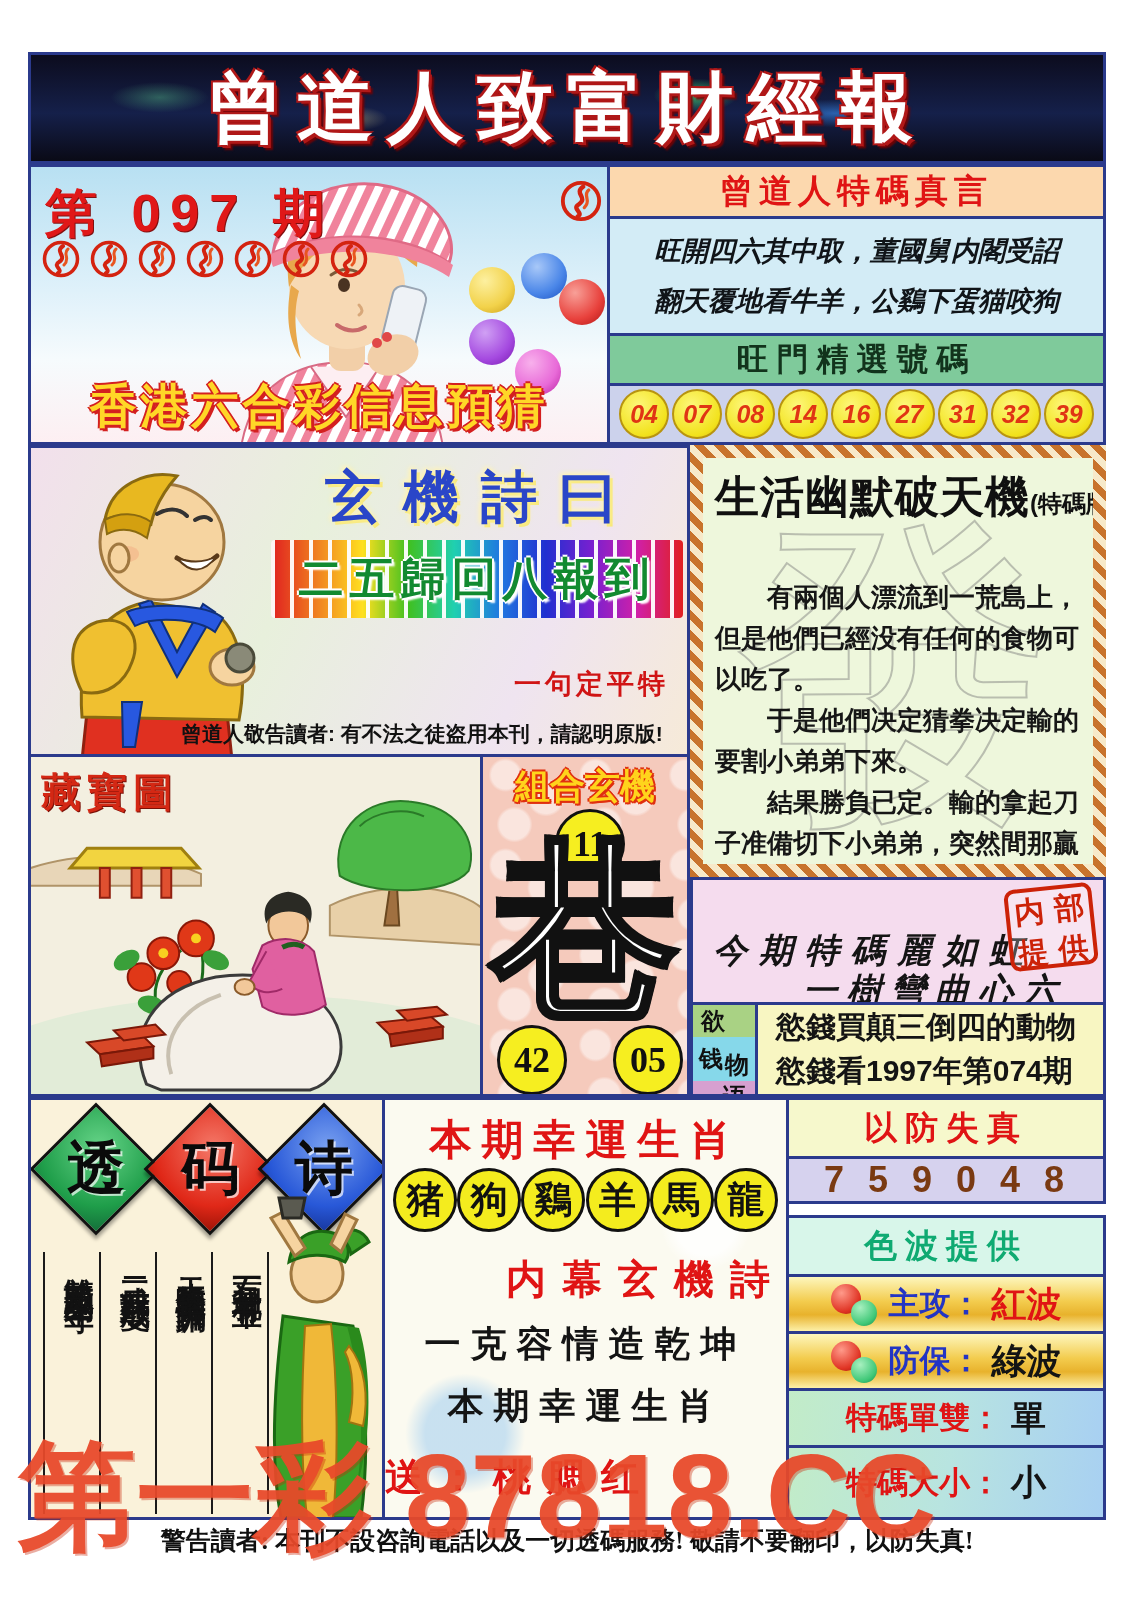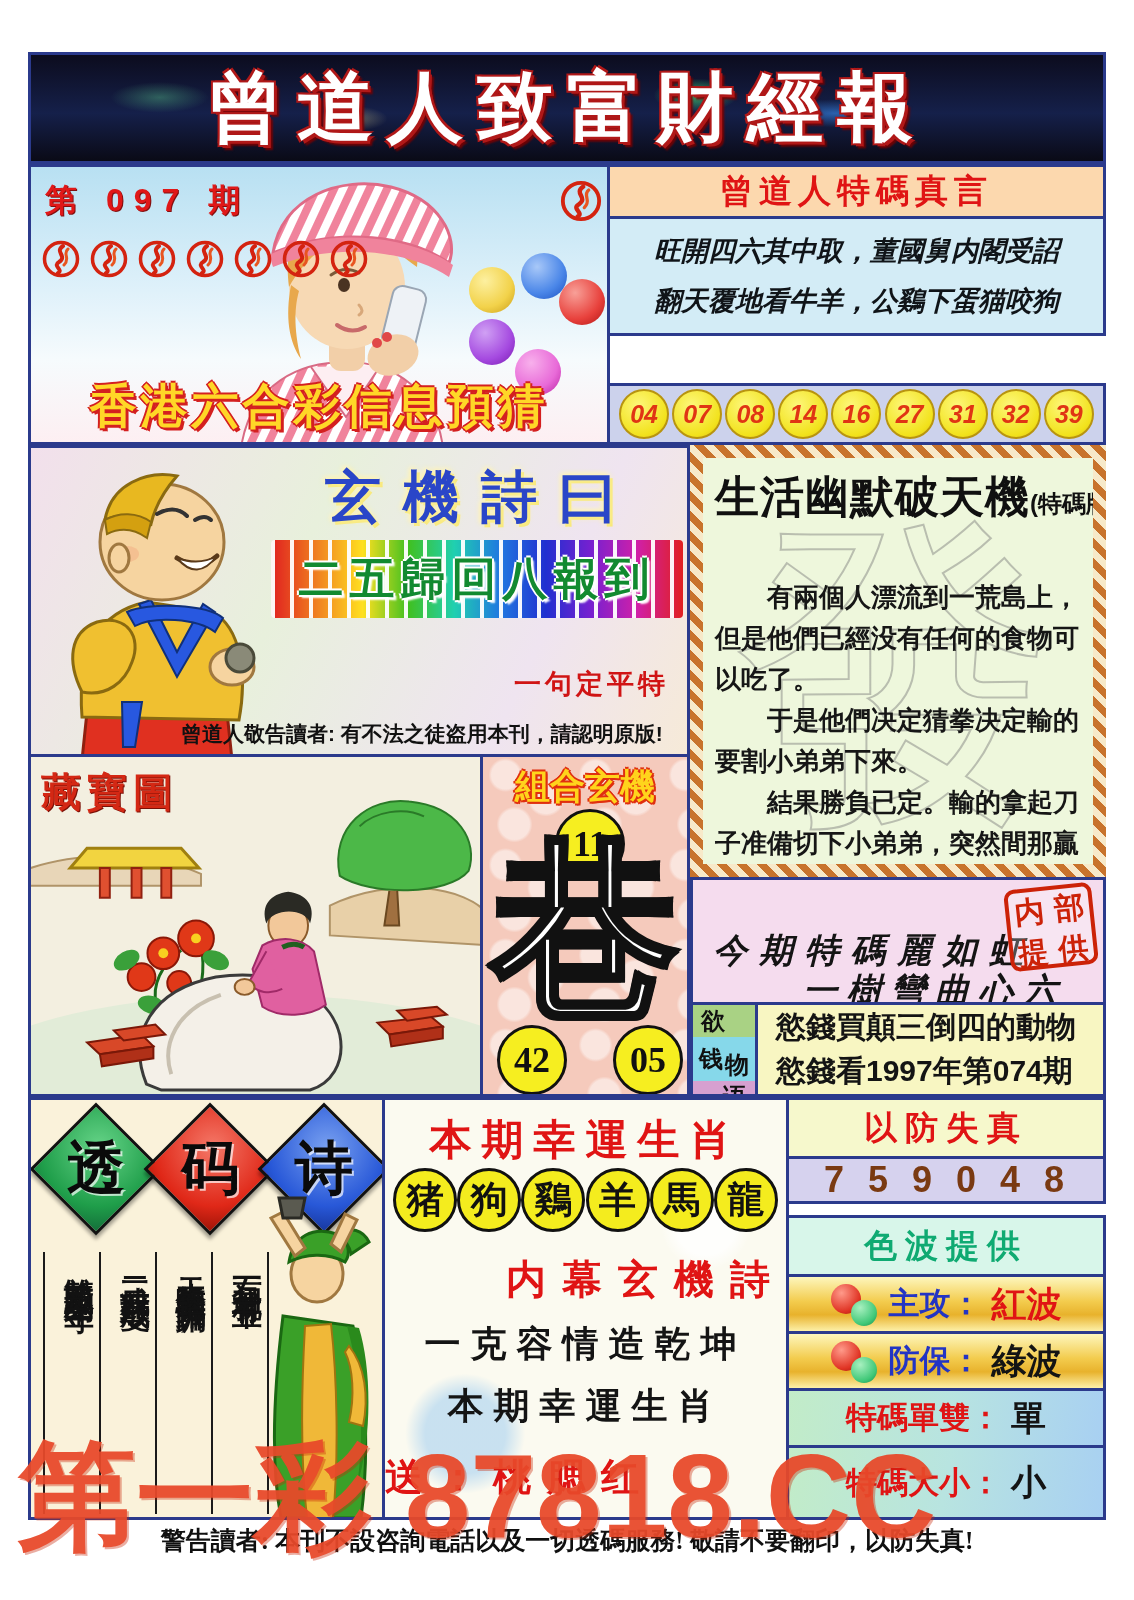--- a/index.html
+++ b/index.html
@@ -16,21 +16,21 @@
       radial-gradient(50px 18px at 30% 60%, rgba(255,240,150,.35), transparent 70%),
       radial-gradient(70px 22px at 12% 40%, rgba(90,200,140,.4), transparent 70%),
       linear-gradient(180deg,#0c0c1e 0%,#15204a 55%,#0a0a16 100%);
     display:flex;align-items:center;justify-content:center;}
   .header-title{color:#fff;font-size:76px;font-weight:900;letter-spacing:14px;white-space:nowrap;
     text-shadow:3px 3px 0 #b01818,-2px -2px 0 #b01818,2px -2px 0 #b01818,-2px 2px 0 #b01818,5px 5px 2px rgba(120,0,0,.9);}
 
   
   .photo-block{left:28px;top:164px;width:582px;height:281px;
     background:linear-gradient(180deg,#b8e0f2 0%,#dff1fa 45%,#f6fbfd 70%,#fdeff2 100%);}
-  .issue-label{left:14px;top:12px;color:#e01818;font-size:32px;font-weight:900;letter-spacing:10px;
+  .issue-label{left:14px;top:12px;color:#e01818;font-size:52px;font-weight:900;letter-spacing:10px;
     text-shadow:1px 1px 0 #801010;}
   .flame-row{left:10px;top:72px;display:flex;gap:8px;}
   .flame{width:40px;height:40px;}
   .flame-corner{left:528px;top:12px;width:44px;height:44px;}
   .ball{position:absolute;width:46px;height:46px;border-radius:50%;}
   .subtitle{left:0;bottom:4px;width:100%;text-align:center;color:#ffd727;font-size:47px;font-weight:900;
     letter-spacing:4px;white-space:nowrap;
     text-shadow:2px 0 0 #d42020,-2px 0 0 #d42020,0 2px 0 #d42020,0 -2px 0 #d42020,3px 3px 0 #d42020;}
 
   
@@ -283,20 +283,21 @@
     </div>
 
     <div class="abs subtitle">香港六合彩信息預猜</div>
   </div>
 
   <div class="sec truth-title">曾道人特碼真言</div>
   <div class="sec truth-verse">
     <div>旺開四六其中取，董國舅内閣受詔</div>
     <div>翻天覆地看牛羊，公鷄下蛋猫咬狗</div>
   </div>
+  <div class="sec numbers-title">旺門精選號碼</div>
   <div class="sec numbers-row">
     <div class="numball">04</div>
     <div class="numball">07</div>
     <div class="numball">08</div>
     <div class="numball">14</div>
     <div class="numball">16</div>
     <div class="numball">27</div>
     <div class="numball">31</div>
     <div class="numball">32</div>
     <div class="numball">39</div>

